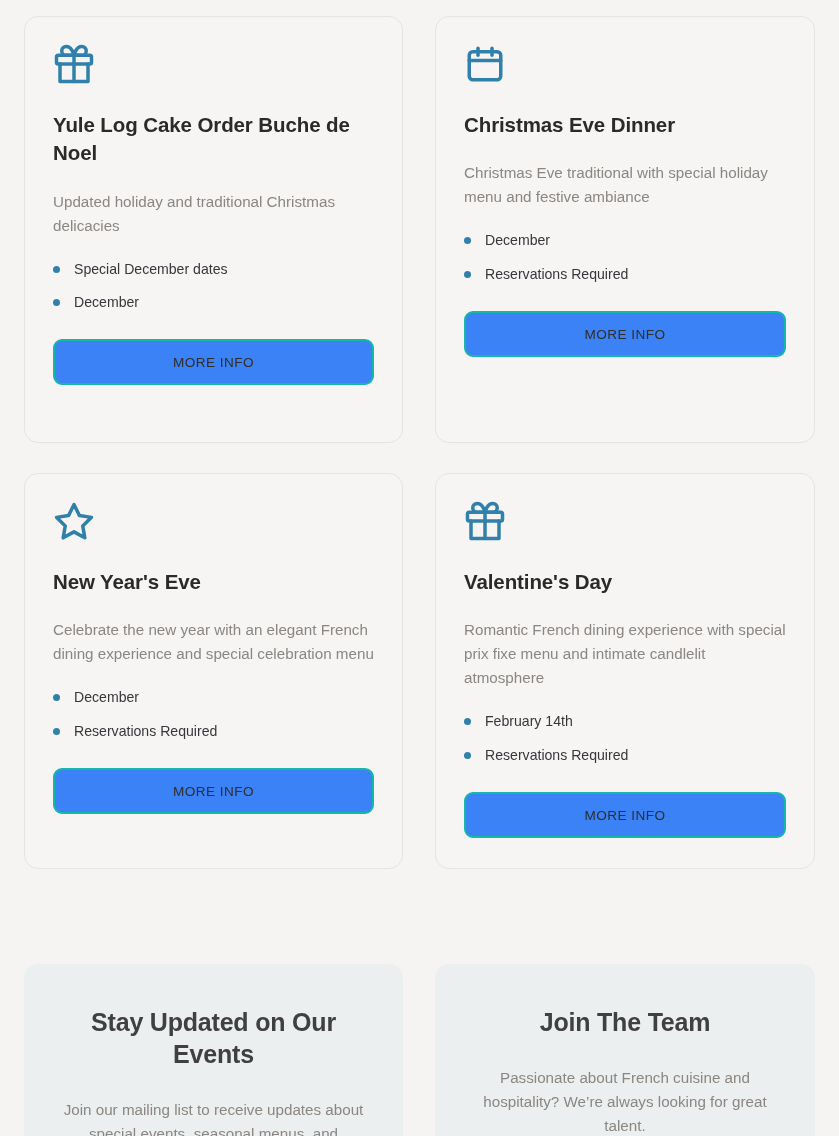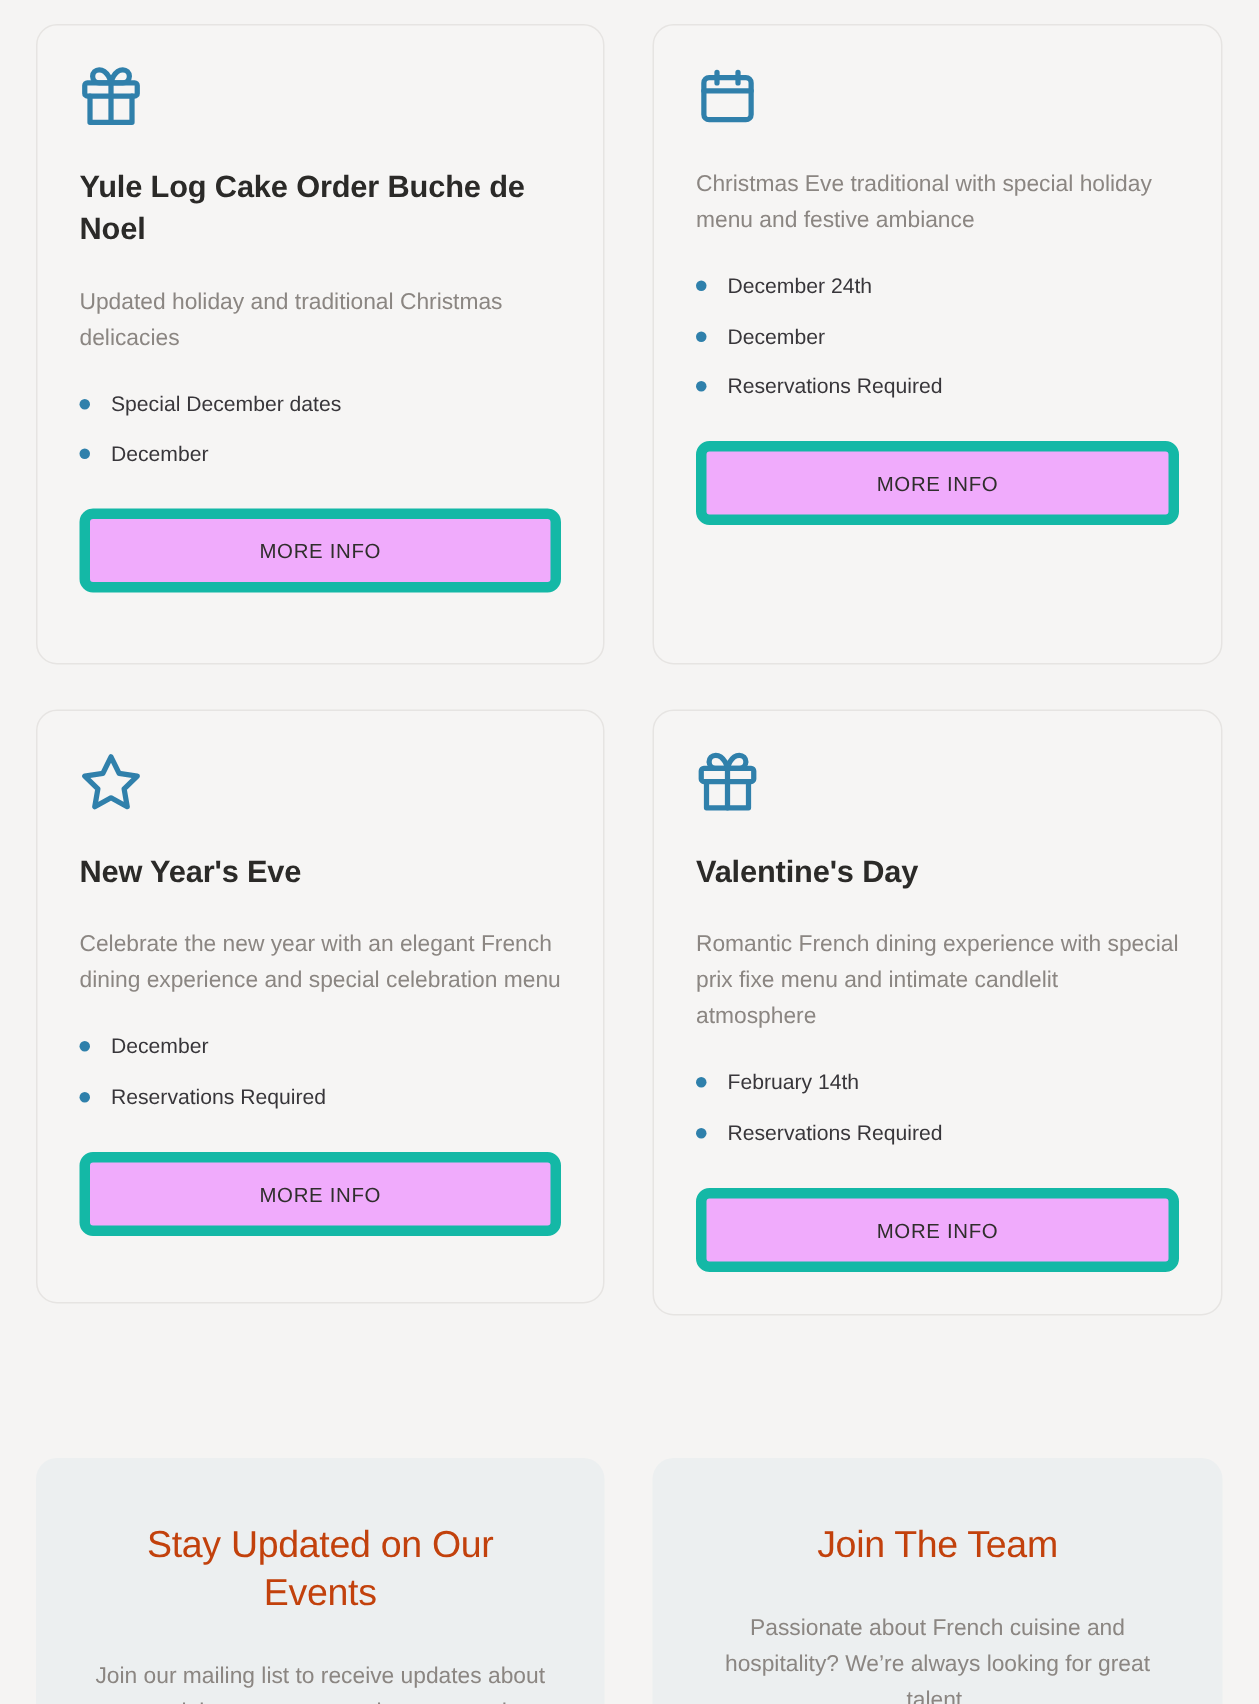--- a/index.html
+++ b/index.html
@@ -80,22 +80,22 @@
     height: 7px;
     border-radius: 50%;
     background: #2f80ab;
   }
 
   .more-info-btn {
     display: block;
     width: 100%;
     margin-top: 26px;
     padding: 14px 0 13px 0;
-    background: #f0abfc;
-    border: 7px solid #14b8a6;
+    background: #3b82f6;
+    border: 2px solid #14b8a6;
     border-radius: 9px;
     font-family: "Liberation Sans", sans-serif;
     font-size: 13.6px;
     letter-spacing: 0.45px;
     color: #2f2e2c;
     cursor: pointer;
     text-align: center;
   }
 
   
@@ -109,22 +109,22 @@
   .promo-card {
     background: #eceff0;
     border-radius: 14px;
     padding: 42px 34px 40px 34px;
     text-align: center;
     min-height: 181px;
   }
 
   .promo-title {
     font-size: 25px;
-    font-weight: normal;
-    color: #c2410c;
+    font-weight: bold;
+    color: #404040;
     line-height: 1.28;
     letter-spacing: -0.2px;
     margin-bottom: 28px;
   }
 
   .promo-text {
     font-size: 15.2px;
     color: #8b8682;
     line-height: 1.58;
   }
@@ -157,23 +157,23 @@
 
     <div class="event-card tall">
       <span class="card-icon">
         <svg width="42" height="42" viewBox="0 0 24 24" fill="none" stroke="currentColor" stroke-width="2" stroke-linecap="round" stroke-linejoin="round">
           <rect x="3" y="5" width="18" height="16" rx="2"></rect>
           <line x1="3" y1="10" x2="21" y2="10"></line>
           <line x1="8" y1="3" x2="8" y2="7"></line>
           <line x1="16" y1="3" x2="16" y2="7"></line>
         </svg>
       </span>
+      <div class="card-title">Christmas Eve Dinner</div>
       <div class="card-desc">Christmas Eve traditional with special holiday menu and festive ambiance</div>
       <ul class="card-list">
-        <li><span class="bullet"></span><span>December 24th</span></li>
         <li><span class="bullet"></span><span>December</span></li>
         <li><span class="bullet"></span><span>Reservations Required</span></li>
       </ul>
       <button class="more-info-btn">MORE INFO</button>
     </div>
 
     <div class="event-card short">
       <span class="card-icon">
         <svg width="42" height="42" viewBox="0 0 24 24" fill="none" stroke="currentColor" stroke-width="2" stroke-linecap="round" stroke-linejoin="round">
           <polygon points="12 2.6 15.09 8.9 22 9.92 17 14.8 18.18 21.6 12 18.2 5.82 21.6 7 14.8 2 9.92 8.91 8.9 12 2.6"></polygon>

